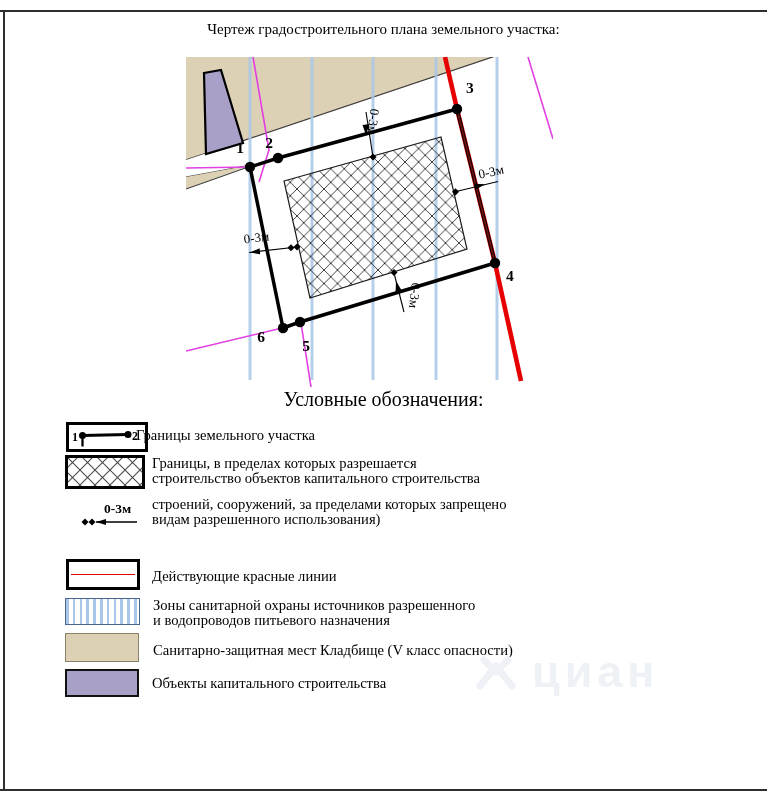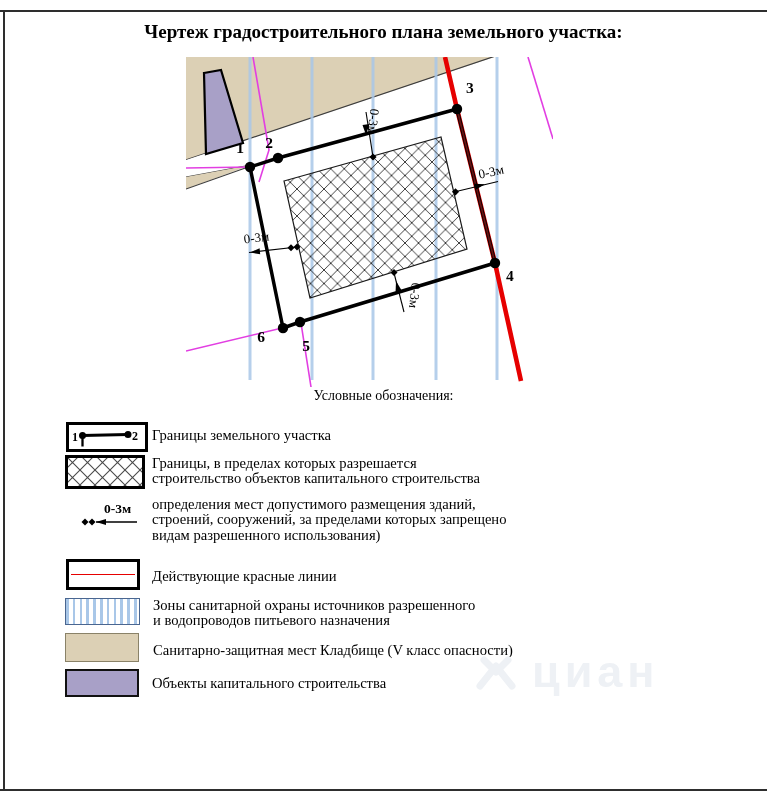--- a/index.html
+++ b/index.html
@@ -4,22 +4,22 @@
 <style>
   html,body{margin:0;padding:0;}
   body{
     width:767px;height:795px;position:relative;background:#ffffff;
     font-family:"Liberation Serif",serif;color:#000;overflow:hidden;
   }
   .abs{position:absolute;}
   .frame-top{left:0;top:10px;width:767px;height:2.4px;background:#2e2e2e;}
   .frame-left{left:3px;top:10px;width:2px;height:781px;background:#2e2e2e;}
   .frame-bottom{left:0;top:789px;width:767px;height:2.2px;background:#2e2e2e;}
-  .title{top:21px;left:0;right:0;text-align:center;font-size:19px;font-weight:bold;}
-  .legend-title{top:388px;left:0;right:0;text-align:center;font-size:14px;}
+  .title{top:21px;left:0;right:0;text-align:center;font-size:15px;}
+  .legend-title{top:388px;left:0;right:0;text-align:center;font-size:20px;}
   .ltext{font-size:14.6px;line-height:15.3px;}
   .sym-swatch{position:absolute;box-sizing:border-box;}
   .sw-redlines{left:66px;top:559px;width:74px;height:31px;border:3px solid #000;background:#fff;}
   .sw-redlines .redline{position:absolute;left:2px;right:2px;top:11.5px;height:1.8px;}
   .sw-stripes{left:65px;top:598px;width:75px;height:27px;border:1.5px solid #4a6690;
     background:repeating-linear-gradient(90deg,#a9c7e8 0,#a9c7e8 2.6px,#ffffff 2.6px,#ffffff 6.8px);}
   .sw-beige{left:65px;top:633px;width:74px;height:29px;border:1.5px solid #8a8268;}
   .sw-purple{left:65px;top:669px;width:74px;height:28px;border:2px solid #111;}
   .watermark{top:646px;left:474px;display:flex;align-items:center;gap:14px;
     font-family:"Liberation Sans",sans-serif;font-weight:bold;font-size:45px;
@@ -127,21 +127,21 @@
 
 <svg class="abs" style="left:66px;top:422px;" width="82" height="30" viewBox="0 0 82 30">
   <rect x="1.5" y="1.5" width="79" height="27" fill="#fff" stroke="#000" stroke-width="3"></rect>
   <text x="6" y="19" font-size="12" font-weight="bold">1</text>
   <circle cx="16.5" cy="13.5" r="3.5" fill="#000"></circle>
   <line x1="16.5" y1="13.5" x2="16.5" y2="24.5" stroke="#000" stroke-width="2.3"></line>
   <line x1="16.5" y1="13.5" x2="62" y2="12.5" stroke="#000" stroke-width="3"></line>
   <circle cx="62" cy="12.5" r="3.5" fill="#000"></circle>
   <text x="66" y="17.5" font-size="12" font-weight="bold">2</text>
 </svg>
-<div class="abs ltext" style="left:152px;top:428px;width:430px;">
+<div class="abs ltext" style="left:136px;top:428px;width:430px;">
   <div>Границы земельного участка</div>
 </div>
 
 <svg class="abs" style="left:65px;top:455px;" width="80" height="34" viewBox="0 0 80 34">
   <defs>
     <pattern id="xh2" width="15" height="15" patternUnits="userSpaceOnUse">
       <path d="M0 0 L15 15 M15 0 L0 15" stroke="#4a4a4a" stroke-width="1.1" fill="none"></path>
     </pattern>
   </defs>
   <rect x="1.5" y="1.5" width="77" height="31" fill="url(#xh2)" stroke="#000" stroke-width="3"></rect>
@@ -152,21 +152,20 @@
 </div>
 
 <svg class="abs" style="left:77px;top:498px;" width="64" height="30" viewBox="0 0 64 30">
   <text x="27" y="15" font-size="13.5" font-weight="bold" font-family="Liberation Sans, sans-serif">0-3м</text>
   <path d="M8,20.5 L11.5,24 L8,27.5 L4.5,24 Z" fill="#000"></path>
   <path d="M15,20.5 L18.5,24 L15,27.5 L11.5,24 Z" fill="#000"></path>
   <polygon points="19,24 29,21 29,27" fill="#000"></polygon>
   <line x1="19" y1="24" x2="60" y2="24" stroke="#000" stroke-width="1.6"></line>
 </svg>
 <div class="abs ltext" style="left:152px;top:497px;width:445px;">
-  <div>определения мест допустимого размещения зданий,</div>
   <div>строений, сооружений, за пределами которых запрещено</div>
   <div>видам разрешенного использования)</div>
 </div>
 
 <div class="sym-swatch sw-redlines">
   <div class="redline" style="background: rgb(230, 0, 0);"></div>
 </div>
 <div class="abs ltext" style="left:152px;top:569px;width:430px;">
   <div>Действующие красные линии</div>
 </div>

